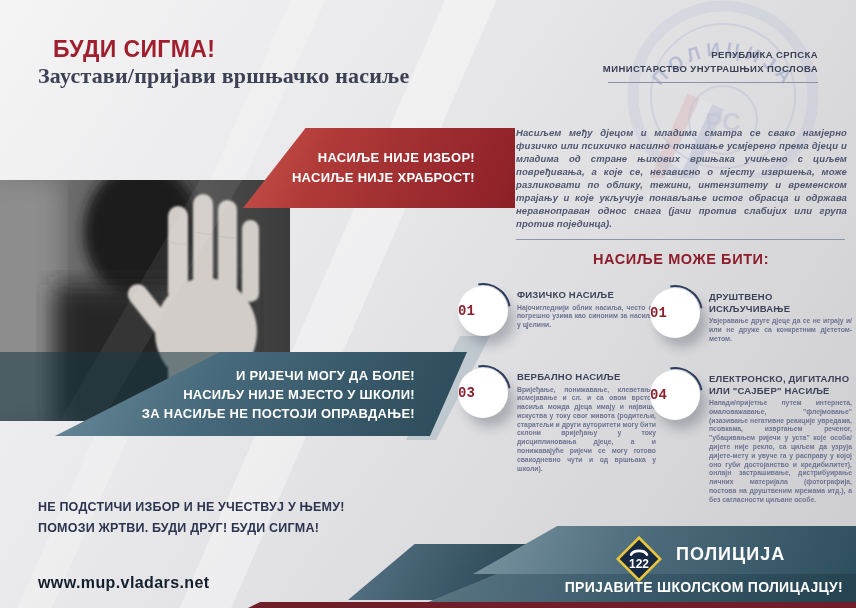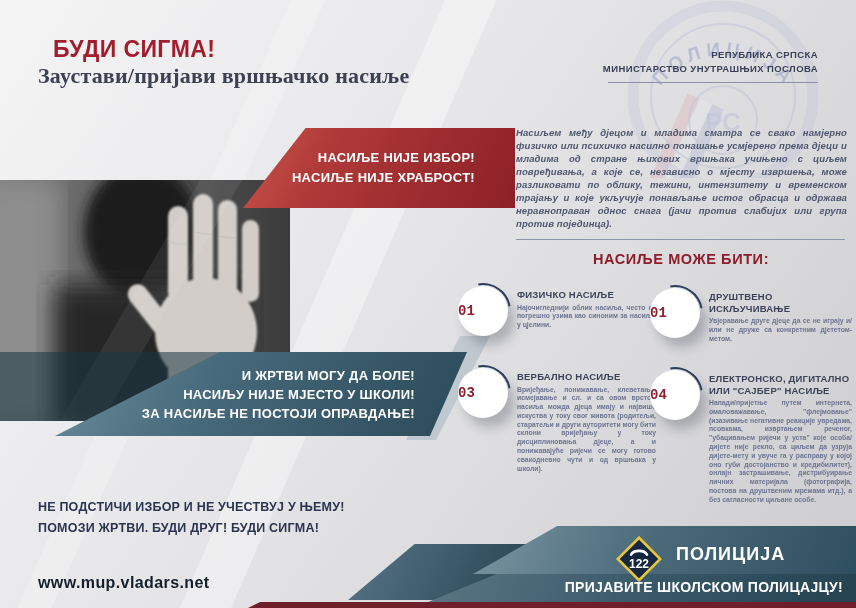--- a/index.html
+++ b/index.html
@@ -171,21 +171,21 @@
     <rect x="0" y="172" width="290" height="69" fill="rgba(23,54,66,.55)"></rect>
   </svg>
 
   <div class="abs red-banner">
     <div class="line">НАСИЉЕ НИЈЕ ИЗБОР!</div>
     <div class="line">НАСИЉЕ НИЈЕ ХРАБРОСТ!</div>
   </div>
 
   <div class="abs teal-ghost"></div>
   <div class="abs teal-banner">
-    <div class="line">И ЖРТВИ МОГУ ДА БОЛЕ!</div>
+    <div class="line">И РИЈЕЧИ МОГУ ДА БОЛЕ!</div>
     <div class="line">НАСИЉУ НИЈЕ МЈЕСТО У ШКОЛИ!</div>
     <div class="line">ЗА НАСИЉЕ НЕ ПОСТОЈИ ОПРАВДАЊЕ!</div>
   </div>
 
   <div class="abs intro">
     <p>Насиљем међу дјецом и младима сматра се свако намјерно физичко или психичко насилно понашање усмјерено према дјеци и младима од стране њихових вршњака учињено с циљем повређивања, а које се, независно о мјесту извршења, може разликовати по облику, тежини, интензитету и временском трајању и које укључује понављање истог обрасца и одржава неравноправан однос снага (јачи против слабијих или група против појединца).</p>
   </div>
   <div class="abs intro-rule"></div>
   <div class="abs types-heading">НАСИЉЕ МОЖЕ БИТИ:</div>
 

